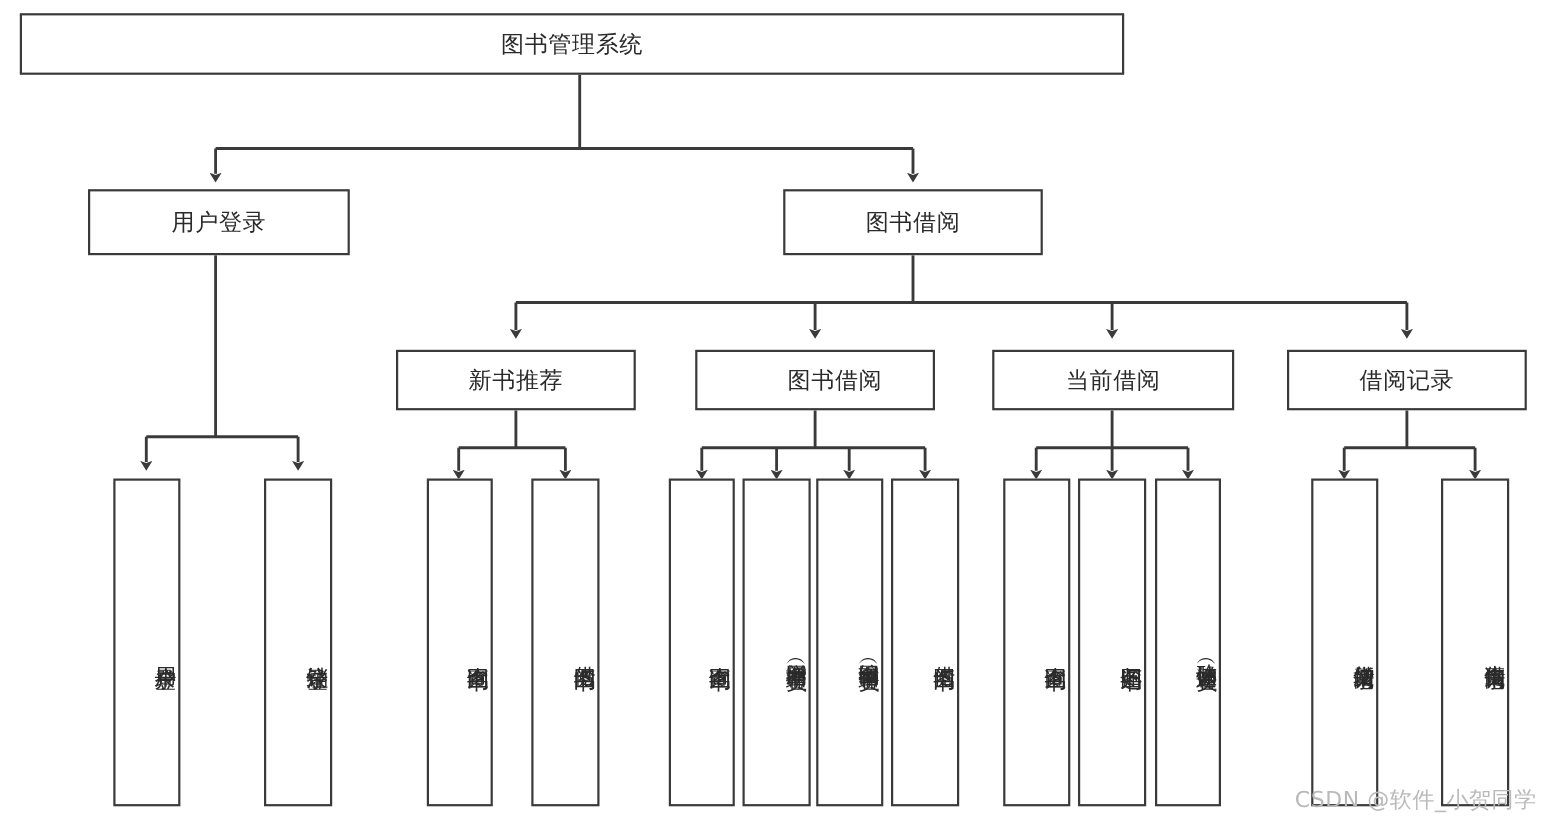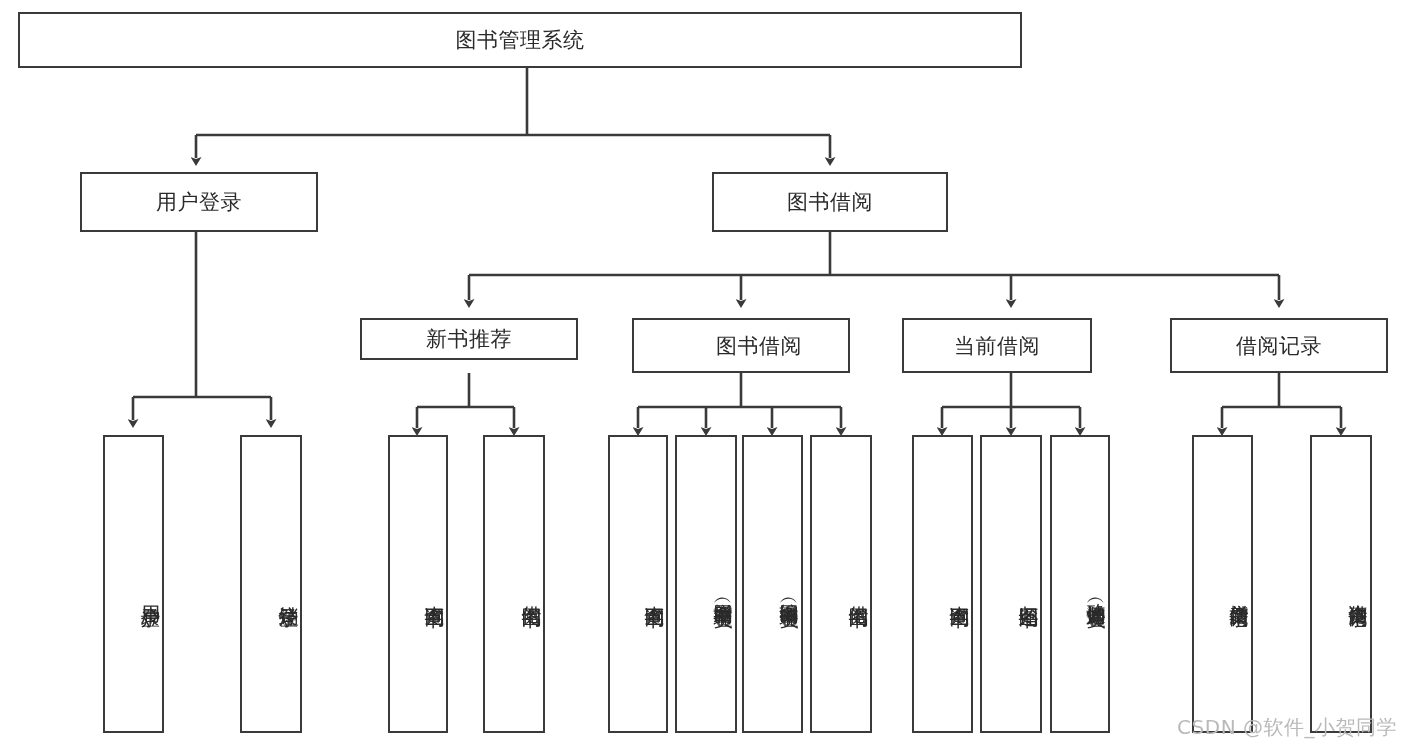--- a/index.html
+++ b/index.html
@@ -115,23 +115,23 @@
       <path d="M1222,407 L1222,428" marker-end="url(#arrow)"></path>
       <path d="M1341,407 L1341,428" marker-end="url(#arrow)"></path>
     </g>
   </svg>
 
   <div class="node horiz" style="left:18px; top:12px; width:1004px; height:56px;">图书管理系统</div>
 
   <div class="node horiz" style="left:80px; top:172px; width:238px; height:60px;">用户登录</div>
   <div class="node horiz" style="left:712px; top:172px; width:236px; height:60px;">图书借阅</div>
 
-  <div class="node horiz" style="left:360px; top:318px; width:218px; height:42px;">新书推荐</div>
+  <div class="node horiz" style="left:360px; top:318px; width:218px; height:55px;">新书推荐</div>
   <div class="node horiz" style="left:632px; top:318px; width:218px; height:55px;padding-left:36px;">图书借阅</div>
-  <div class="node horiz" style="left:902px; top:318px; width:190px; height:55px;">当前借阅</div>
+  <div class="node horiz" style="left:902px; top:318px; width:220px; height:55px;">当前借阅</div>
   <div class="node horiz" style="left:1170px; top:318px; width:218px; height:55px;">借阅记录</div>
 
   <div class="node vert" style="left:103px; top:435px; width:61px; height:298px;">用户登录</div>
   <div class="node vert" style="left:240px; top:435px; width:62px; height:298px;">注销登录</div>
 
   <div class="node vert" style="left:388px; top:435px; width:60px; height:298px;">查询图书</div>
   <div class="node vert" style="left:483px; top:435px; width:62px; height:298px;">借阅图书</div>
 
   <div class="node vert" style="left:608px; top:435px; width:60px; height:298px;">查询图书</div>
   <div class="node vert tall" style="left:675px; top:435px; width:62px; height:298px;">新增图书（管理员）</div>

